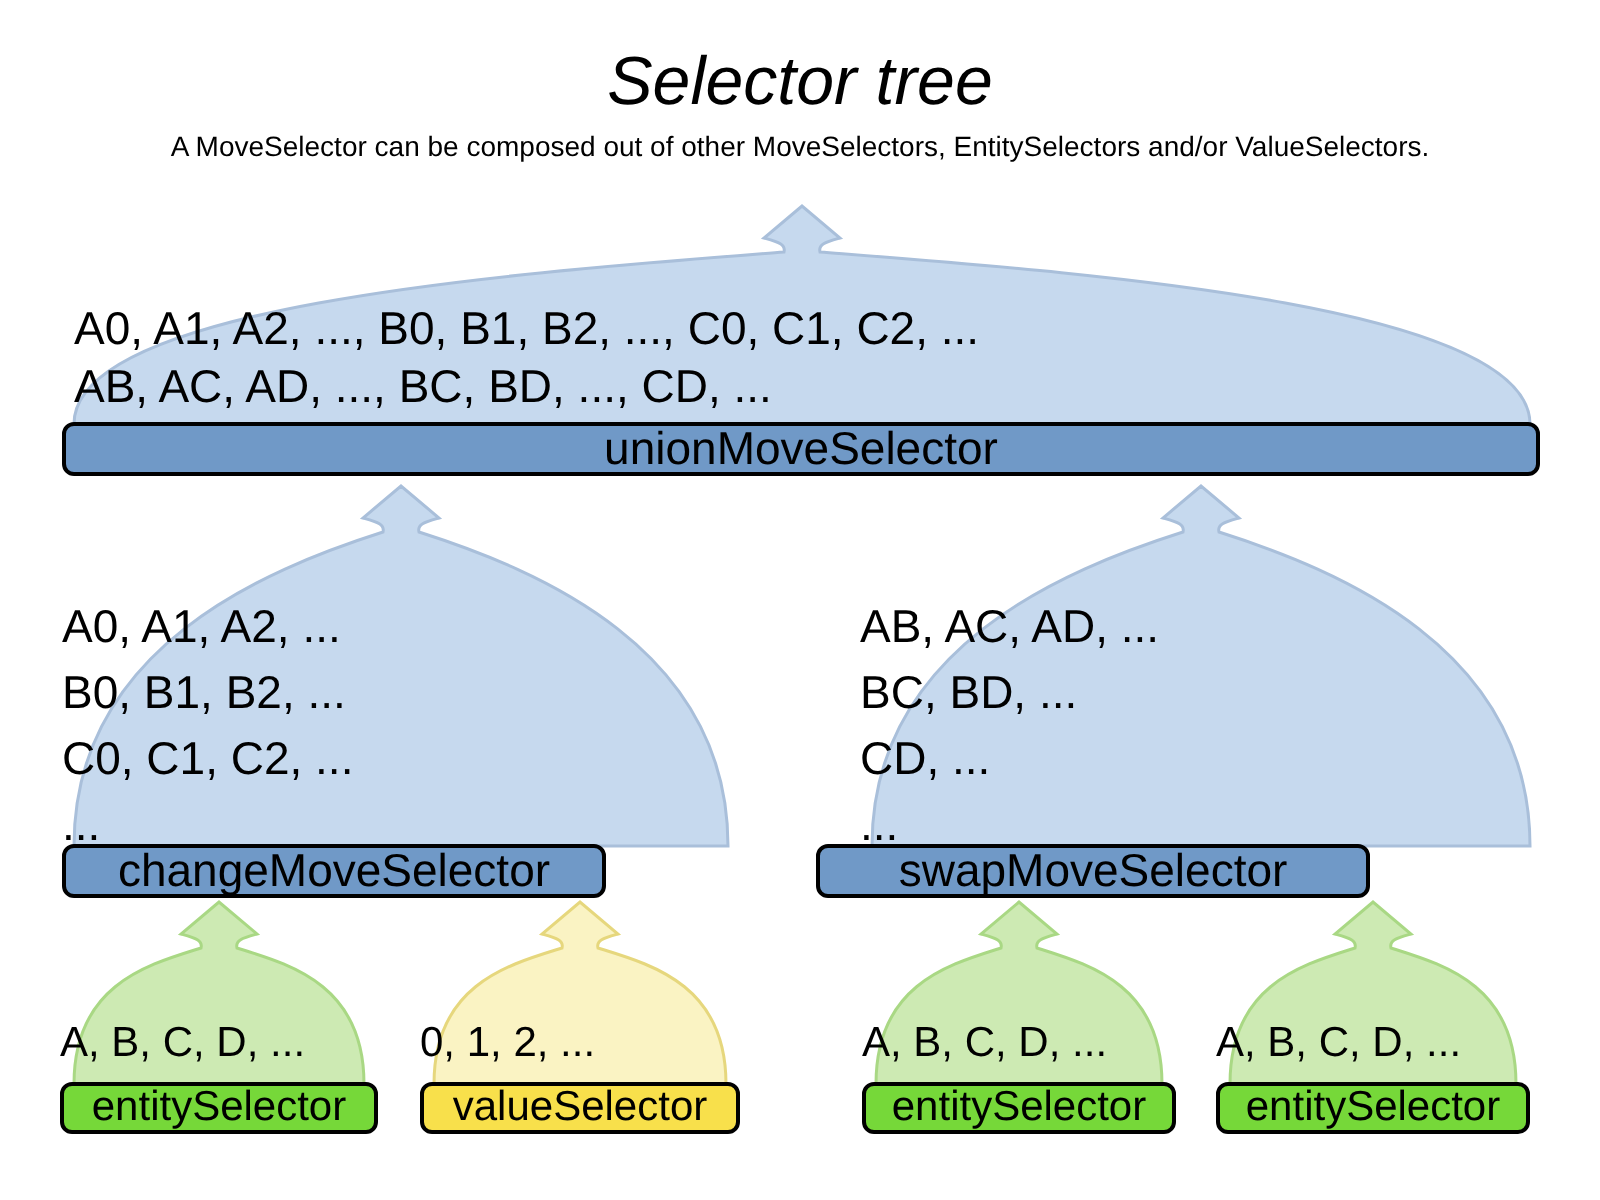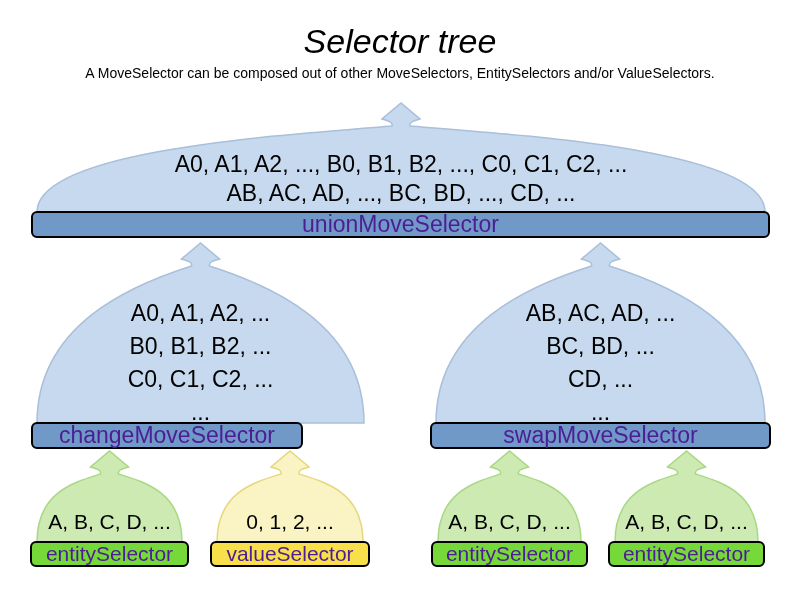--- a/index.html
+++ b/index.html
@@ -14,29 +14,29 @@
   .subtitle {
     position:absolute; left:0; top:65px; width:800px;
     text-align:center; font-size:14px; line-height:17px; color:#000;
   }
   svg.balloon { position:absolute; overflow:visible; }
   svg.balloon path { stroke-width:1.5px; }
   svg.balloon.blue   path { fill:var(--blue_fill);   stroke:var(--blue_stroke); }
   svg.balloon.green  path { fill:var(--green_fill);  stroke:var(--green_stroke); }
   svg.balloon.yellow path { fill:var(--yellow_fill); stroke:var(--yellow_stroke); }
   .lines {
-    position:absolute; text-align:center; font-size:23px; line-height:29px; color:#000;
+    position:absolute; text-align:left; font-size:23px; line-height:29px; color:#000;
   }
   .lines.mid { line-height:33px; }
   .lines.small { font-size:21px; line-height:26px; }
   .bar {
     position:absolute; box-sizing:border-box;
     display:flex; align-items:center; justify-content:center;
     border:2px solid var(--bar_border); border-radius:6px;
-    font-size:23px; color:#4c1d95; white-space:nowrap;
+    font-size:23px; color:#000000; white-space:nowrap;
   }
   .bar.small { font-size:21px; }
   .bar.blue   { background:var(--blue_bar); }
   .bar.green  { background:var(--green_bar); }
   .bar.yellow { background:var(--yellow_bar); }
 </style>
 </head>
 <body>
 
 <div class="canvas">
@@ -66,21 +66,21 @@
 
   <svg class="balloon blue" style="left:436px;top:243px" width="329" height="180">
       <path d="M 0 180 C 0 81 96.3 41.8 155.5 23 C 156.5 19 152.5 18 145.5 16 L 164.5 0 L 183.5 16 C 176.5 18 172.5 19 173.5 23 C 232.7 41.8 329 81 329 180 Z"></path>
     </svg>
   <div class="lines mid" style="left:430px;top:297px;width:341px">
     <div>AB, AC, AD, ...</div>
     <div>BC, BD, ...</div>
     <div>CD, ...</div>
     <div>...</div>
   </div>
-  <div class="bar blue" style="left:430px;top:422px;width:341px;height:27px">swapMoveSelector</div>
+  <div class="bar blue" style="left:408px;top:422px;width:277px;height:27px">swapMoveSelector</div>
 
   <svg class="balloon green" style="left:37px;top:451px" width="145" height="91">
       <path d="M 0 91 C 0 41 37.4 31.2 63.5 23 C 64.5 19 60.5 18 53.5 16 L 72.5 0 L 91.5 16 C 84.5 18 80.5 19 81.5 23 C 107.6 31.2 145 41 145 91 Z"></path>
     </svg>
   <div class="lines small" style="left:30px;top:509px;width:159px">
     <div>A, B, C, D, ...</div>
   </div>
   <div class="bar green small" style="left:30px;top:541px;width:159px;height:26px">entitySelector</div>
 
   <svg class="balloon yellow" style="left:217px;top:451px" width="146" height="91">

